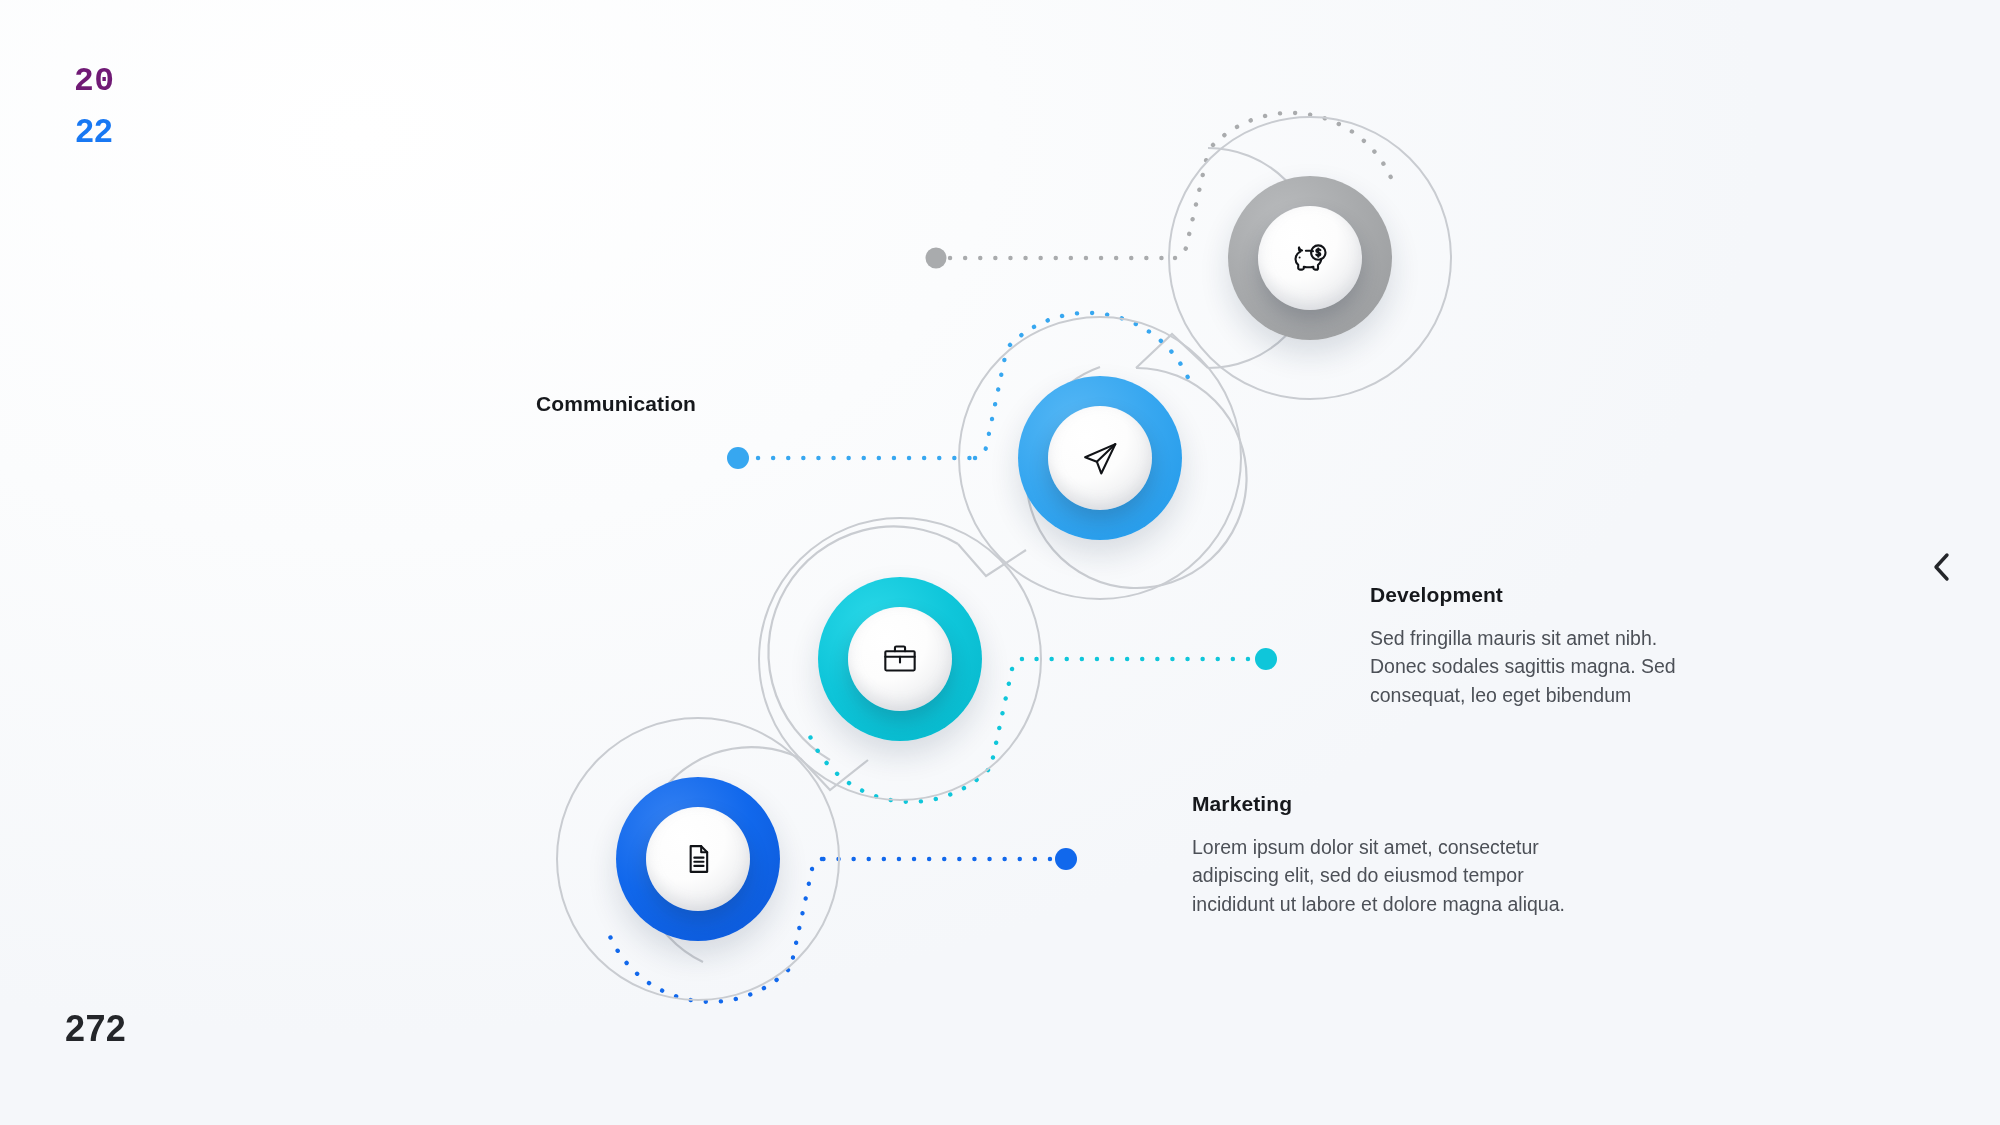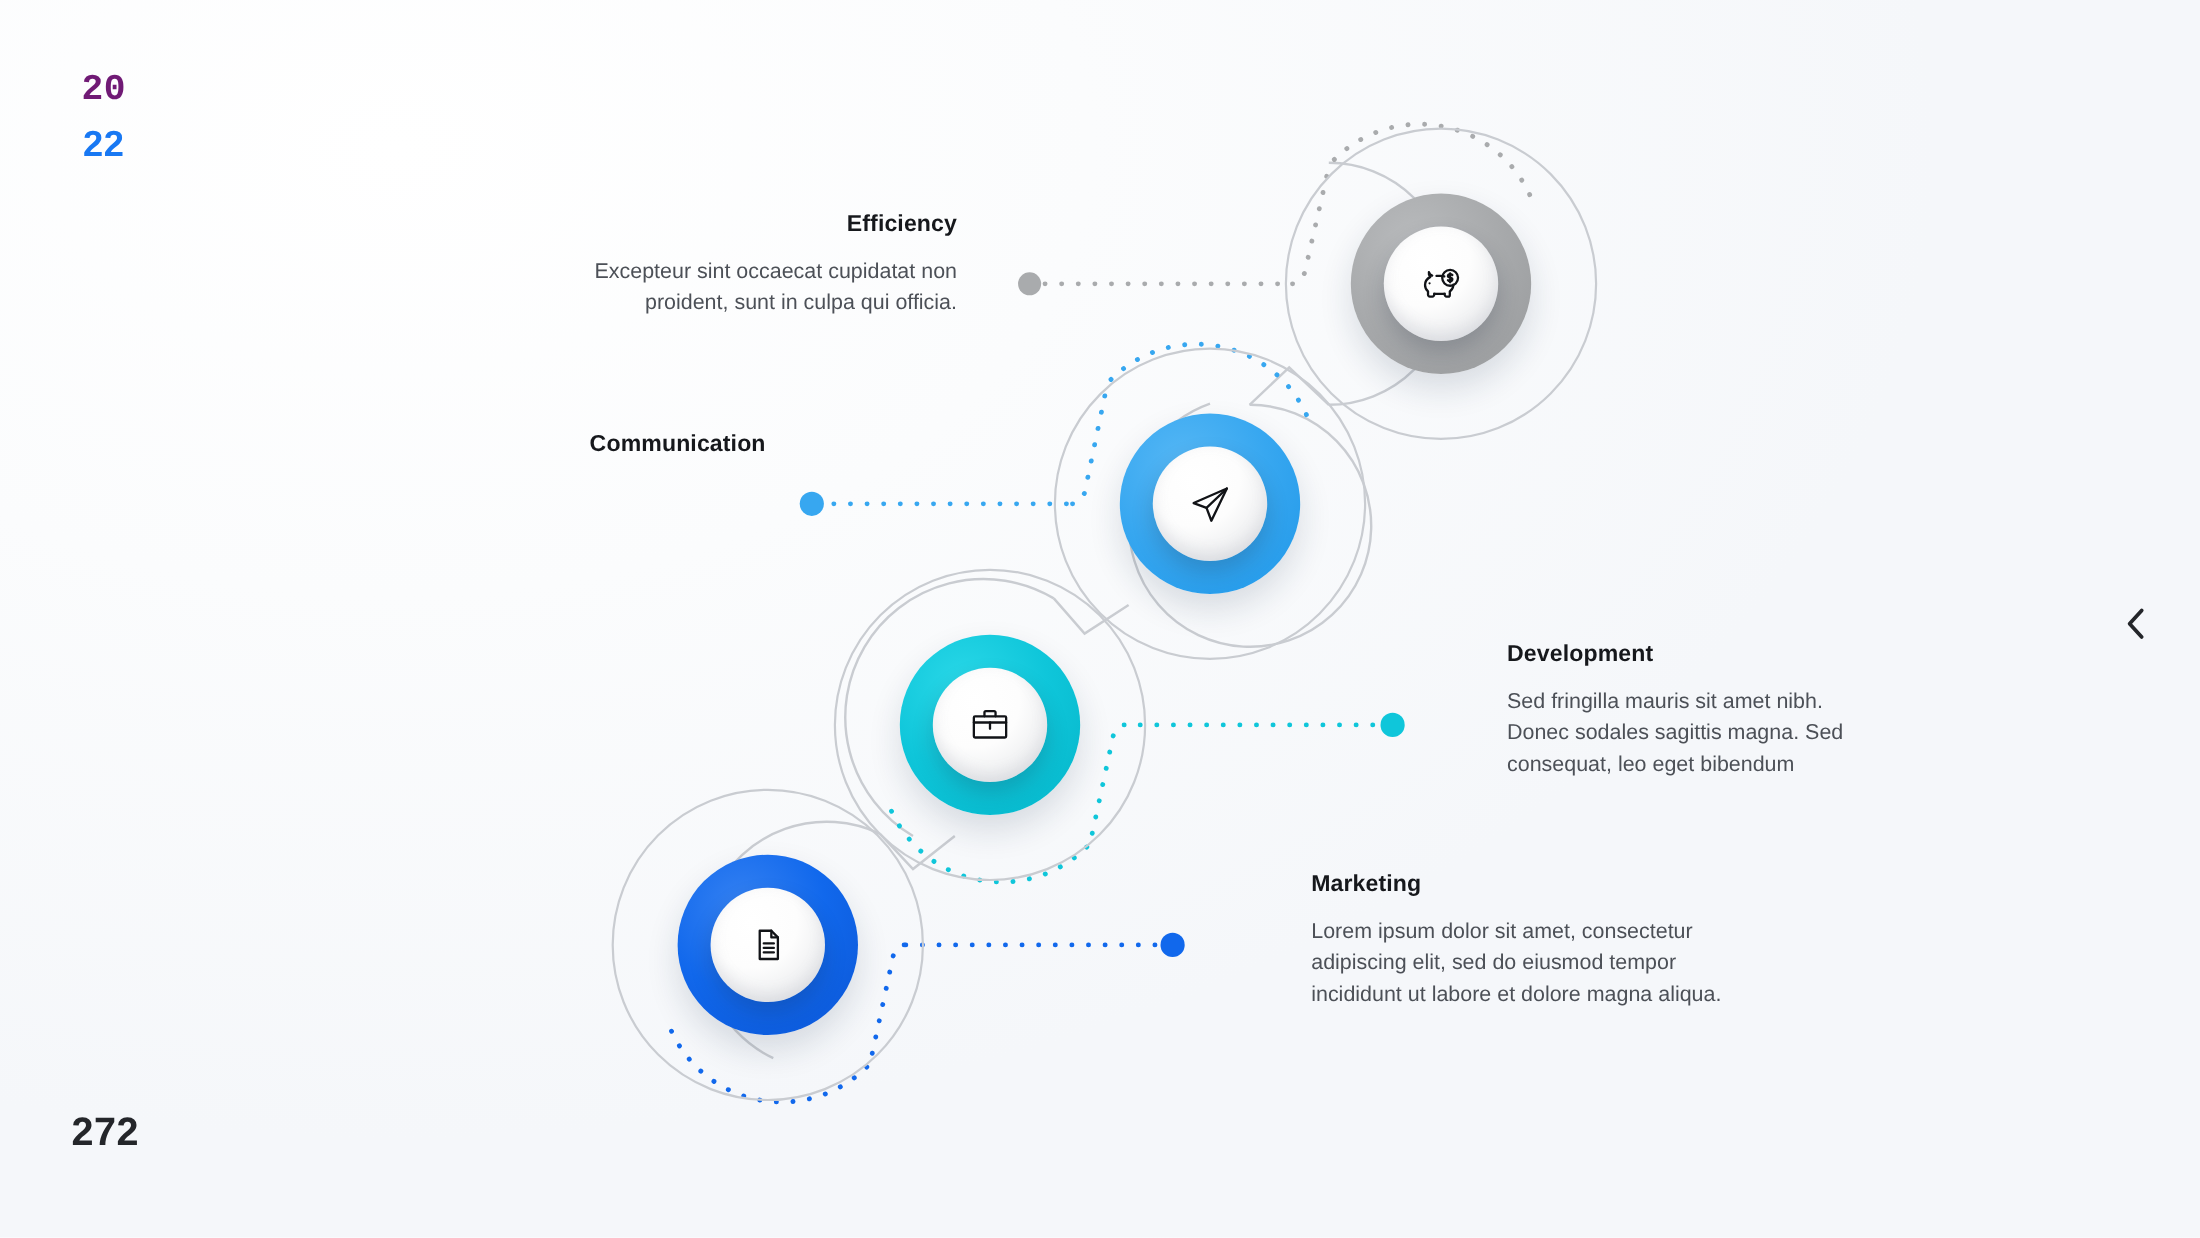--- a/index.html
+++ b/index.html
@@ -183,24 +183,20 @@
       <span>
         <svg width="44" height="44" viewBox="0 0 48 48" fill="none" stroke="#111317" stroke-width="2.3" stroke-linecap="round" stroke-linejoin="round">
           <path d="M16 10h11.5L34 16.6V38H16z"></path>
           <path d="M27.5 10v6.6H34"></path>
           <path d="M20 22.5h10M20 27h10M20 31.5h10"></path>
         </svg>
       </span>
     </div>
   </div>
 
-  <div class="block align-right" style="left:480px;top:192px;width:390px;">
-    <h3>Efficiency</h3>
-    <p>Excepteur sint occaecat cupidatat non proident, sunt in culpa qui officia.</p>
-  </div>
 
   <div class="block align-right" style="left:304px;top:392px;width:392px;">
     <h3>Communication</h3>
   </div>
 
   <div class="block align-left" style="left:1370px;top:583px;width:340px;">
     <h3>Development</h3>
     <p>Sed fringilla mauris sit amet nibh. Donec sodales sagittis magna. Sed consequat, leo eget bibendum</p>
   </div>
 

